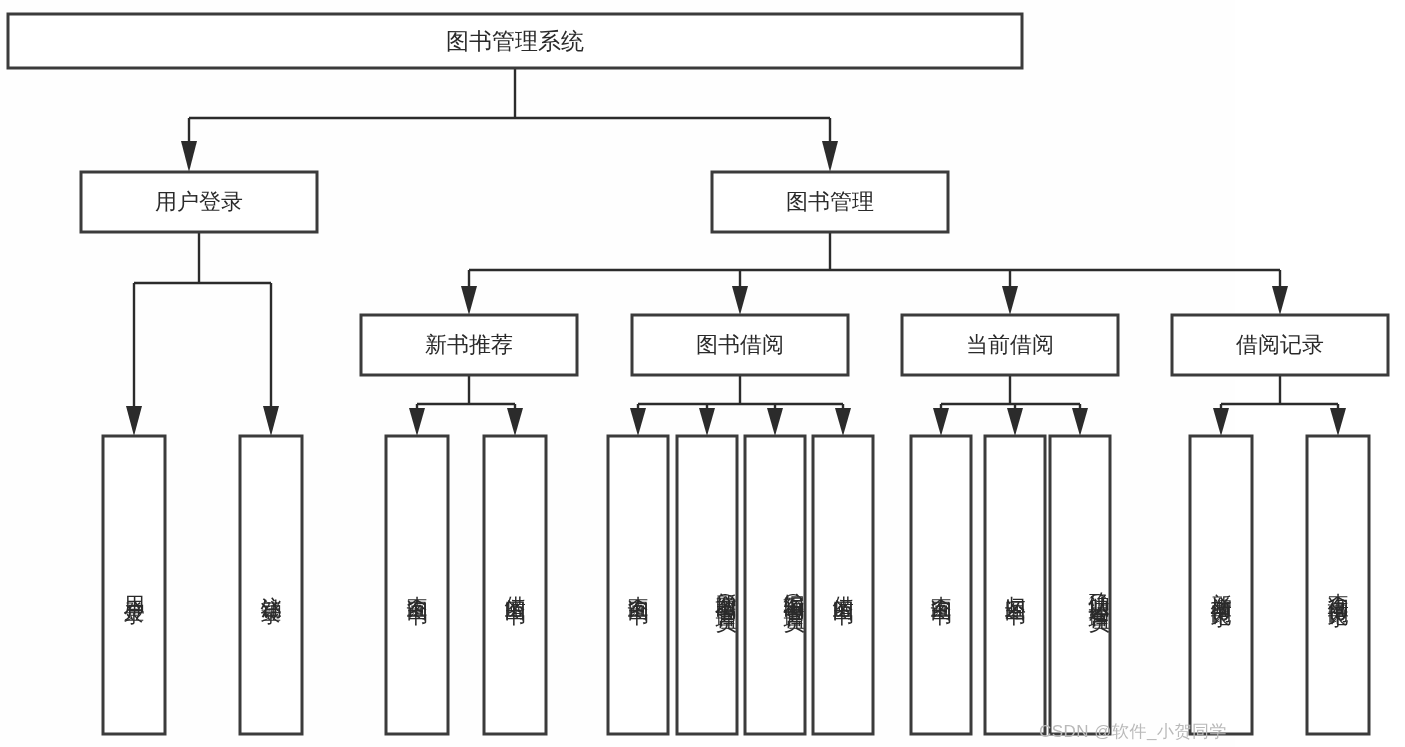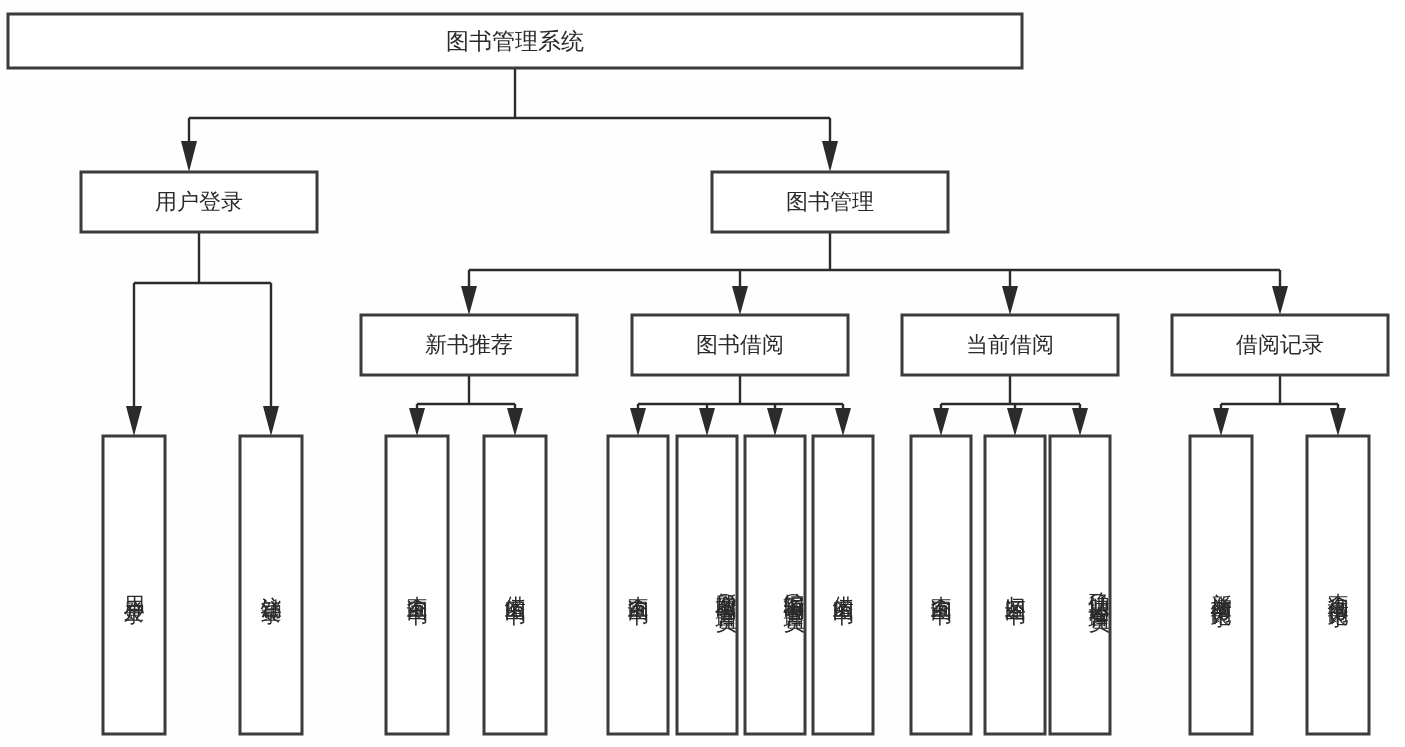--- a/index.html
+++ b/index.html
@@ -226,13 +226,14 @@
   <div class="leaf-text" style="left:608px; top:436px; width:60px; height:298px;">查询图书</div>
   <div class="leaf-text" style="left:677px; top:436px; width:60px; height:298px; align-items:flex-start; padding-top:6px; box-sizing:border-box;">新增图书（管理员）</div>
   <div class="leaf-text" style="left:745px; top:436px; width:60px; height:298px; align-items:flex-start; padding-top:6px; box-sizing:border-box;">编辑图书（管理员）</div>
   <div class="leaf-text" style="left:813px; top:436px; width:60px; height:298px;">借阅图书</div>
   <div class="leaf-text" style="left:911px; top:436px; width:60px; height:298px;">查询图书</div>
   <div class="leaf-text" style="left:985px; top:436px; width:60px; height:298px;">归还图书</div>
   <div class="leaf-text" style="left:1050px; top:436px; width:60px; height:298px; align-items:flex-start; padding-top:6px; box-sizing:border-box;">确认归还（管理员）</div>
   <div class="leaf-text" style="left:1190px; top:436px; width:62px; height:298px;">新增借阅记录</div>
   <div class="leaf-text" style="left:1307px; top:436px; width:62px; height:298px;">查询借阅记录</div>
 
+  <div class="watermark">CSDN @软件_小贺同学</div>
 </div>
 
 </body></html>

